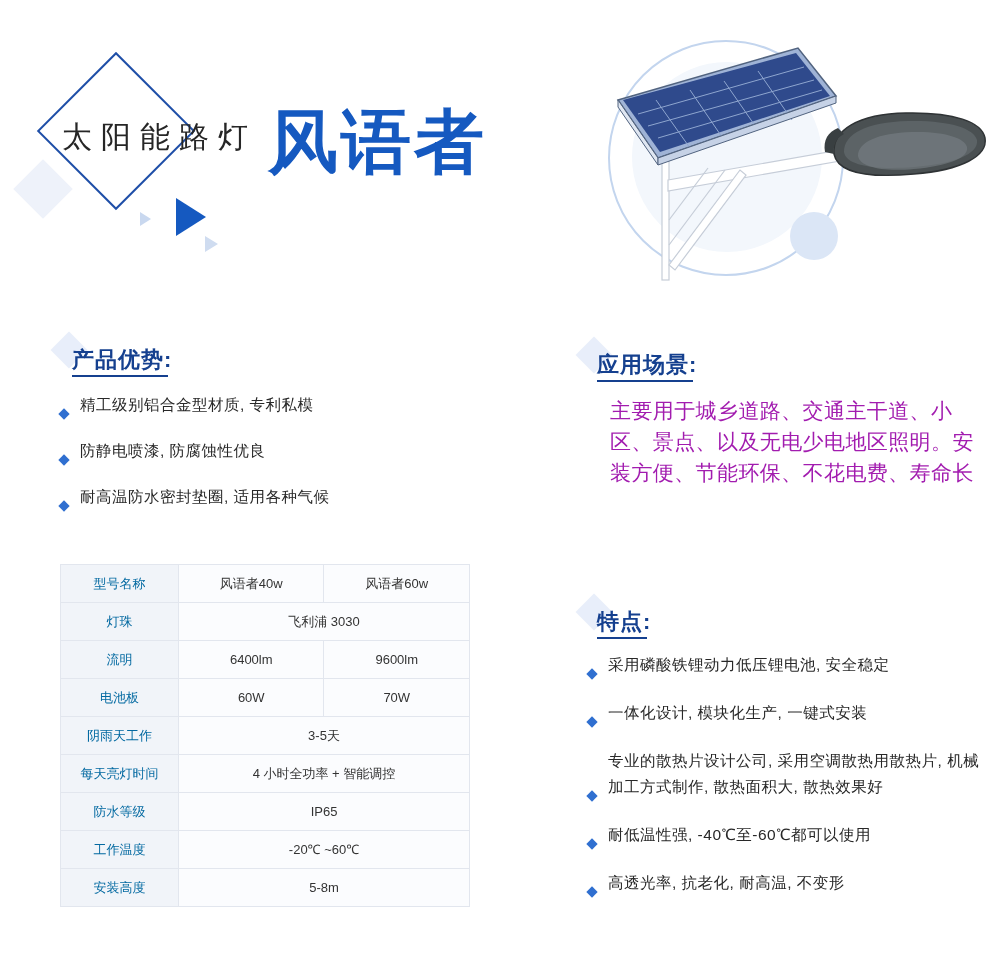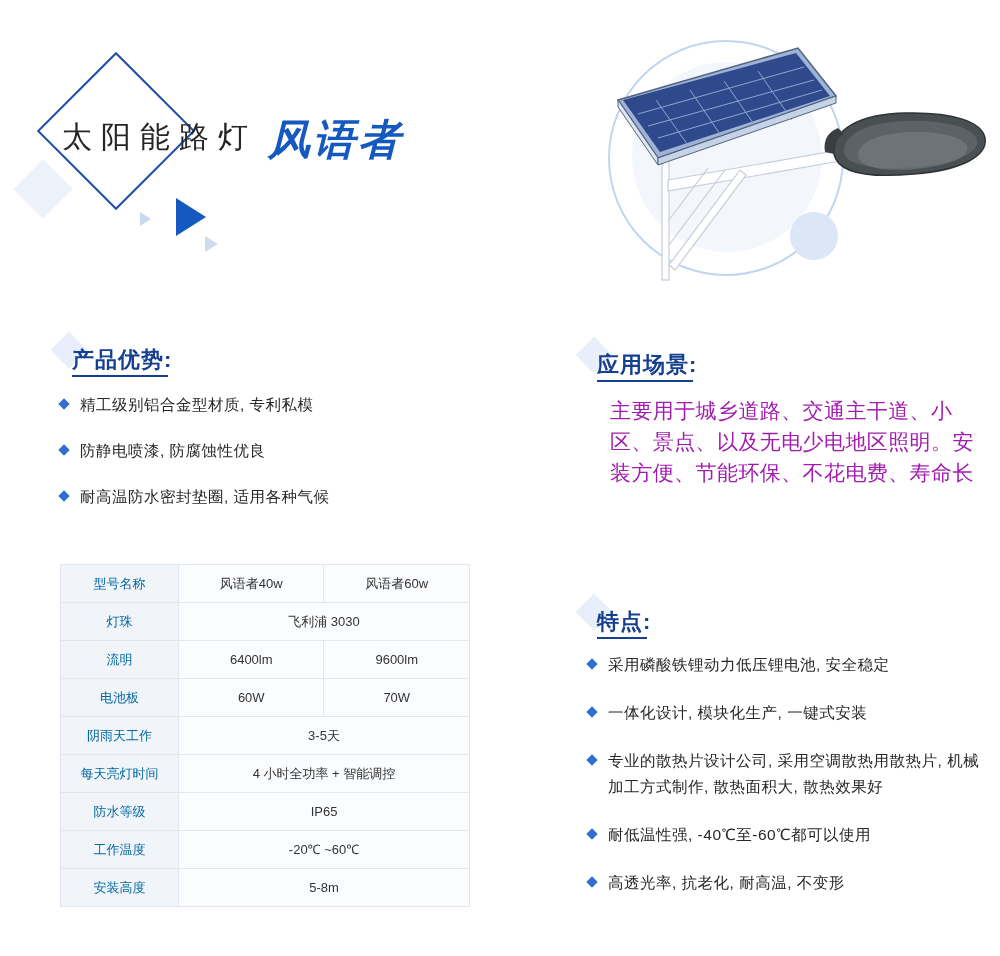--- a/index.html
+++ b/index.html
@@ -35,24 +35,23 @@
     position: absolute;
     left: 62px; top: 117px;
     font-size: 30px;
     letter-spacing: 9px;
     color: #262626;
     font-weight: 400;
     white-space: nowrap;
   }
   .title-brand {
     position: absolute;
-    left: 268px; top: 112px;
-    font-size: 42px;
+    left: 268px; top: 96px;
+    font-size: 70px;
     font-weight: bold;
-    font-style: italic;
     color: #1559c0;
     letter-spacing: 3px;
     white-space: nowrap;
     font-family: "DejaVu Sans", sans-serif;
   }
   .arrow-play {
     position: absolute;
     left: 176px; top: 198px;
     width: 0; height: 0;
     border-left: 30px solid #1559c0;
@@ -127,21 +126,21 @@
   }
 
   #head-advantages { left: 72px; top: 345px; }
   #head-scenes     { left: 597px; top: 350px; }
   #head-features   { left: 597px; top: 607px; }
 
   
   .bullets { position: absolute; }
   .bullet-row {
     display: flex;
-    align-items: flex-start;
+    align-items: flex-end;
     margin-bottom: 20px;
   }
   .bullet-dia {
     flex: 0 0 auto;
     width: 8px; height: 8px;
     background: #2f6fd0;
     transform: rotate(45deg);
     margin: 8px 12px 0 0;
   }
   .bullet-text {

